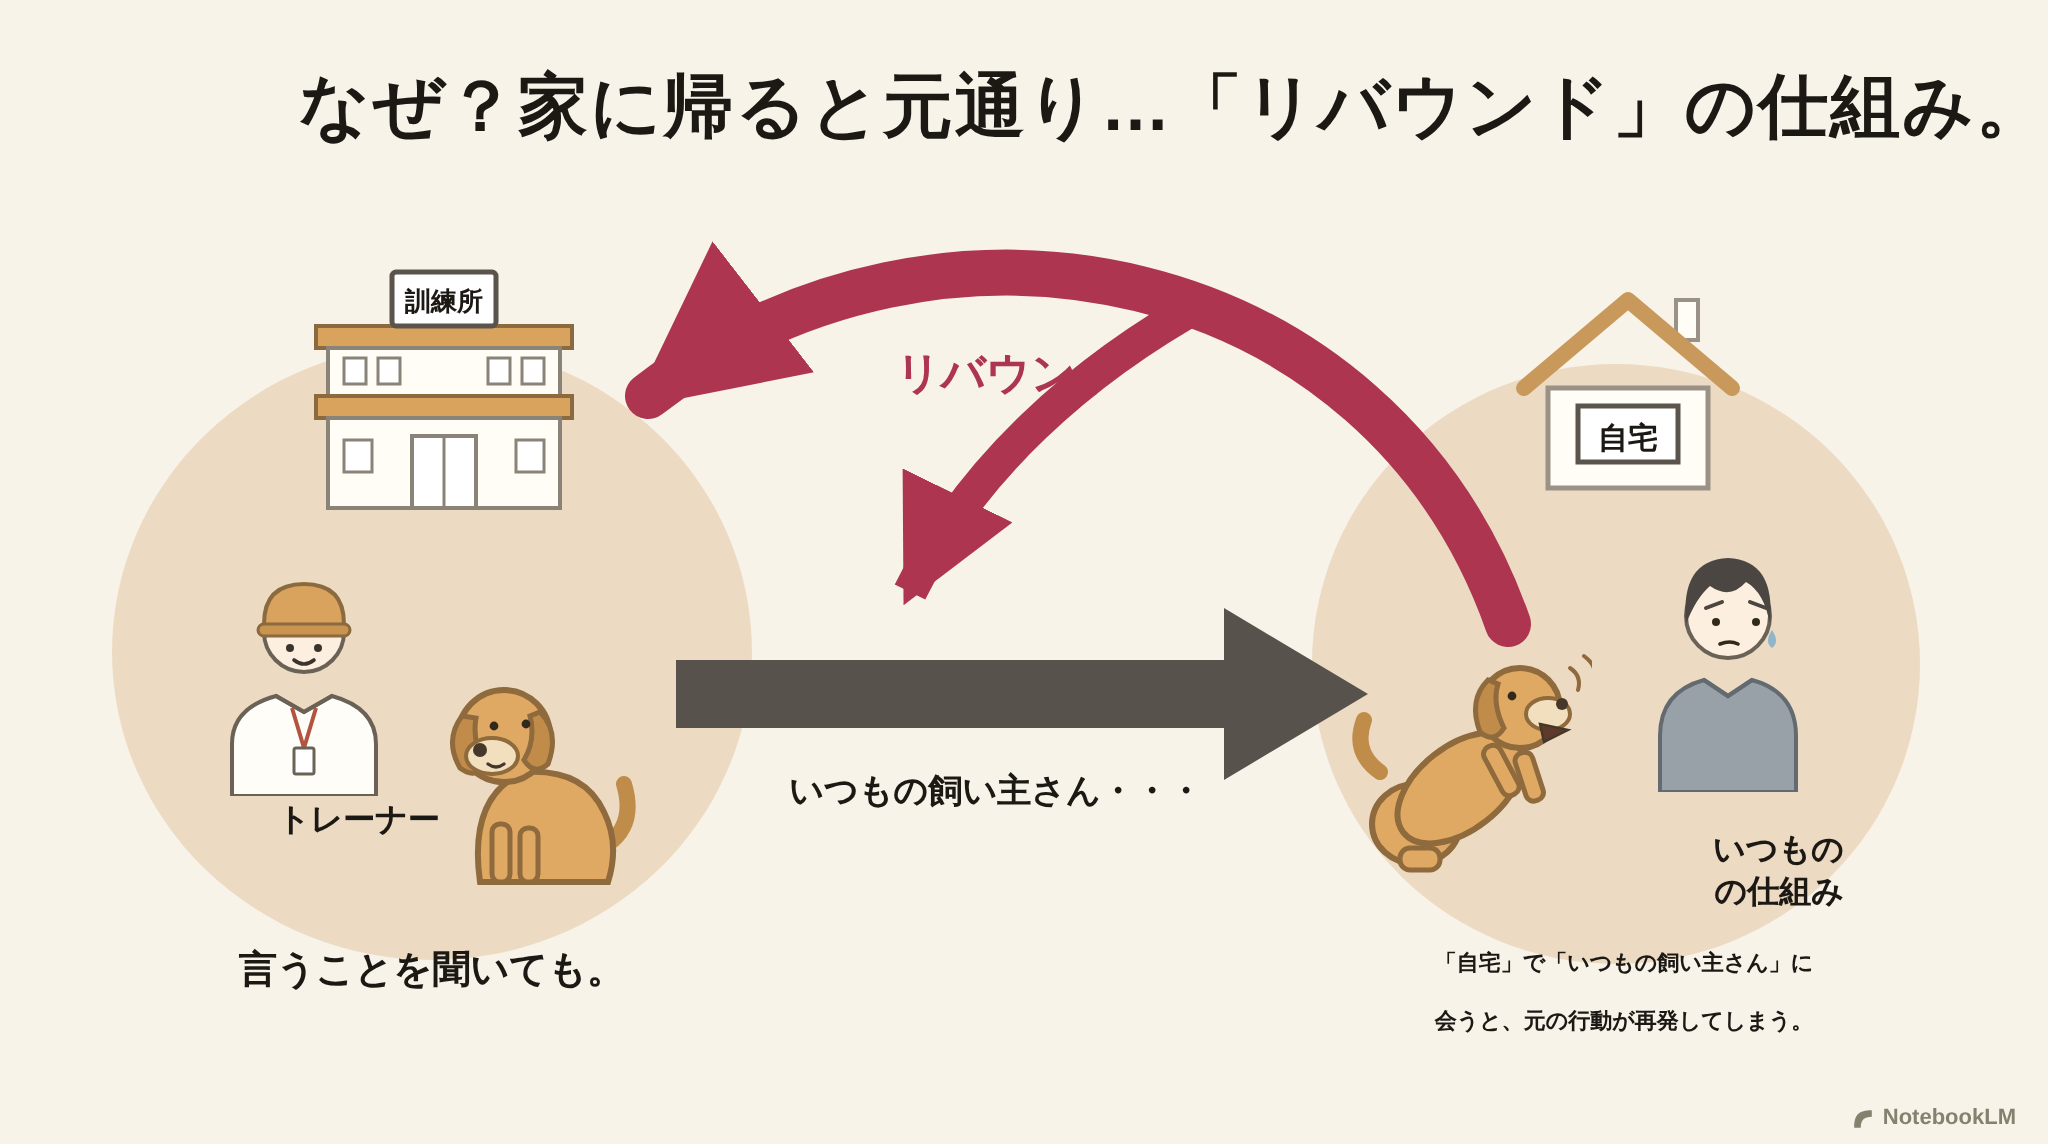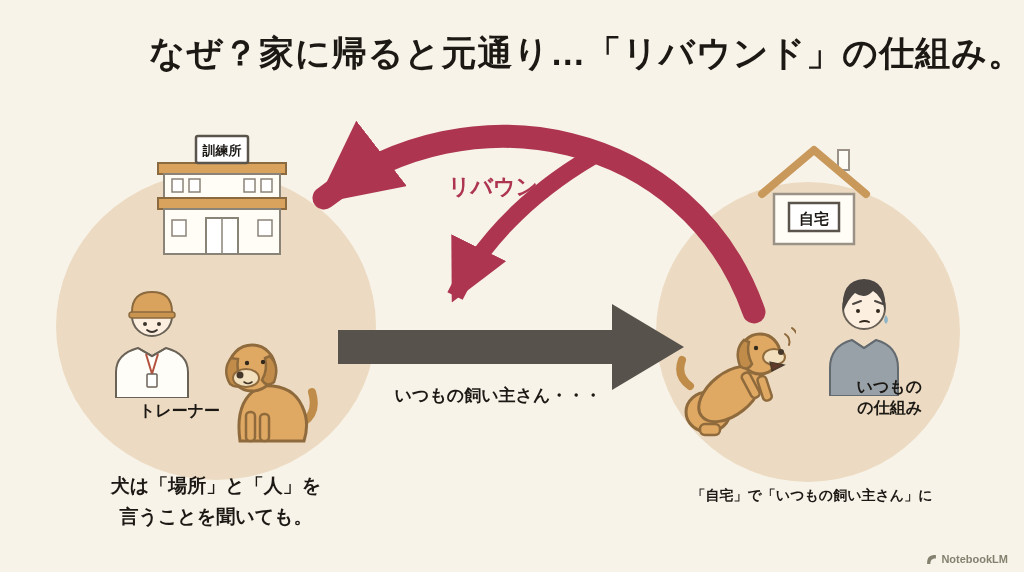--- a/index.html
+++ b/index.html
@@ -34,26 +34,26 @@
     font-size:22px;font-weight:800;color:var(--accent-red,#ad3550);
   }
   .center-caption{
     left:330px;top:382px;width:336px;text-align:center;
     font-size:17px;font-weight:700;line-height:28px;color:var(--text,#1c1915);
   }
   .figure-label{
     text-align:right;font-size:16px;font-weight:700;color:var(--text,#1c1915);line-height:21px;
   }
   .trainer-label{left:84px;top:400px;width:136px;}
-  .owner-label{left:806px;top:376px;width:116px;}
+  .owner-label{left:806px;top:415px;width:116px;}
   .bottom-caption{
     text-align:center;color:var(--text,#1c1915);font-weight:800;
   }
   .caption-left{left:70px;top:470px;width:292px;font-size:19px;line-height:31px;}
-  .caption-right{left:636px;top:468px;width:352px;font-size:14px;line-height:29px;margin-top:13px;}
+  .caption-right{left:636px;top:468px;width:352px;font-size:11px;line-height:29px;}
   .watermark{
     right:16px;bottom:7px;display:flex;align-items:center;gap:4px;
     color:var(--muted,#85816f);font-size:11px;font-weight:700;
   }
   .sign-text{font-size:13px;font-weight:800;fill:var(--text,#1c1915);}
   .sign-text-lg{font-size:15px;font-weight:800;fill:var(--text,#1c1915);}
   svg{display:block;}
 </style>
 </head>
 <body>
@@ -168,25 +168,25 @@
     <div>いつもの飼い主さん・・・</div>
   </div>
 
   <div class="abs figure-label trainer-label">トレーナー</div>
   <div class="abs figure-label owner-label">
     <div>いつもの</div>
     <div>の仕組み</div>
   </div>
 
   <div class="abs bottom-caption caption-left">
-    <div>犬は「場所」と「人」を</div>
     <div>言うことを聞いても。</div>
   </div>
   <div class="abs bottom-caption caption-right">
     <div>「自宅」で「いつもの飼い主さん」に</div>
+    <div>会うと、元の行動が再発してしまう。</div>
   </div>
 
   <div class="abs watermark">
     <svg width="11" height="11" viewBox="0 0 10 10">
       <path d="M1 9 C1 3 3 1 9 1 L9 4 C5.5 4 4 5.5 4 9 Z" fill="#85816f"></path>
     </svg>
     <span>NotebookLM</span>
   </div>
 
 </div>

